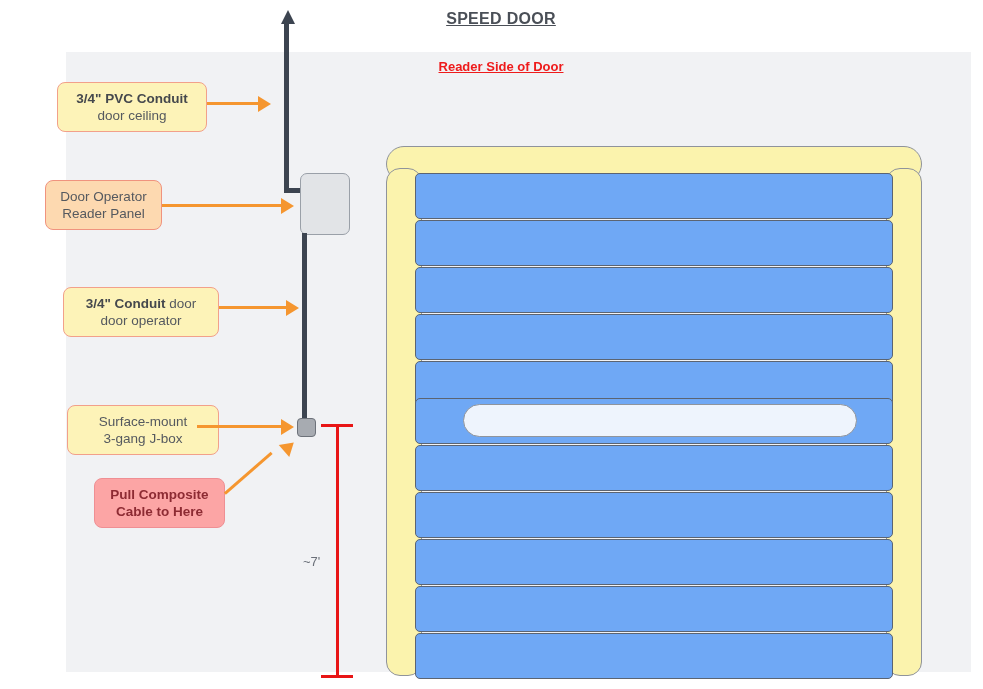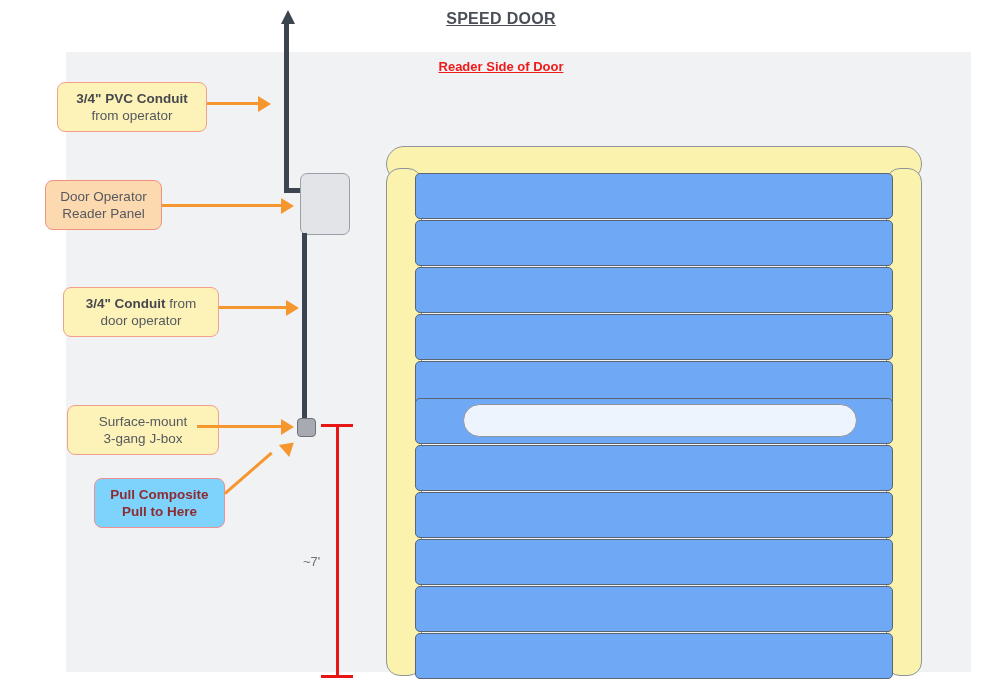--- a/index.html
+++ b/index.html
@@ -64,21 +64,21 @@
   .callout b { font-weight: bold; color: #45484d; }
   .cal-yellow {
     background: #fdf3b8;
     border: 1.4px solid #f2a08a;
   }
   .cal-orange {
     background: #fdd9b0;
     border: 1.4px solid #f0937e;
   }
   .cal-pink {
-    background: #7dd3fc;
+    background: #fca5a5;
     border: 1.4px solid #ef8f93;
   }
   .cal-pink .ln { color: #8d2b33; font-weight: bold; }
   
   .riser {
     position: absolute;
     background: #3c4450;
   }
   .arrow-up {
     position: absolute;
@@ -217,49 +217,49 @@
   <div class="riser" style="left:268px; top:188px; width:24px; height:4.5px;"></div>
 
   <div class="ctrl-panel" style="left:284px; top:173px; width:48px; height:60px;"></div>
 
   <div class="riser" style="left:286px; top:233px; width:4.5px; height:186px;"></div>
 
   <div class="jbox" style="left:281px; top:418px; width:17px; height:17px;"></div>
 
   <div class="callout cal-yellow" style="left:41px; top:82px; width:150px;">
     <span class="ln"><b>3/4" PVC Conduit</b></span>
-    <span class="ln">from operator</span>
+    <span class="ln">door ceiling</span>
   </div>
   <div class="conn" style="left:191px; top:102px; width:51px;"></div>
   <div class="conn-head" style="left:242px; top:96px;"></div>
 
   <div class="callout cal-orange" style="left:29px; top:180px; width:117px;">
     <span class="ln">Door Operator</span>
     <span class="ln">Reader Panel</span>
   </div>
   <div class="conn" style="left:146px; top:204px; width:119px;"></div>
   <div class="conn-head" style="left:265px; top:198px;"></div>
 
   <div class="callout cal-yellow" style="left:47px; top:287px; width:156px;">
-    <span class="ln"><b>3/4" Conduit</b><span> from</span></span>
+    <span class="ln"><b>3/4" Conduit</b><span> door</span></span>
     <span class="ln">door operator</span>
   </div>
   <div class="conn" style="left:203px; top:306px; width:70px;"></div>
   <div class="conn-head" style="left:270px; top:300px;"></div>
 
   <div class="callout cal-yellow" style="left:51px; top:405px; width:152px;">
     <span class="ln">Surface-mount</span>
     <span class="ln">3-gang J-box</span>
   </div>
   <div class="conn" style="left:181px; top:425px; width:85px;"></div>
   <div class="conn-head" style="left:265px; top:419px;"></div>
 
   <div class="callout cal-pink" style="left:78px; top:478px; width:131px;">
     <span class="ln">Pull Composite</span>
-    <span class="ln">Pull to Here</span>
+    <span class="ln">Cable to Here</span>
   </div>
 
   <div class="conn-diag" style="left:209px; top:492px; width:62px; transform: rotate(-41deg);"></div>
   <div class="conn-diag-head" style="left:268px; top:443px; transform: rotate(-41deg);"></div>
 
   <div class="dim-t" style="left:305px; top:424px; width:32px;"></div>
   <div class="dim-v" style="left:320px; top:424px; height:254px;"></div>
   <div class="dim-t" style="left:305px; top:675px; width:32px;"></div>
   <div class="dim-label" style="left:287px; top:554px;">~7'</div>
 

